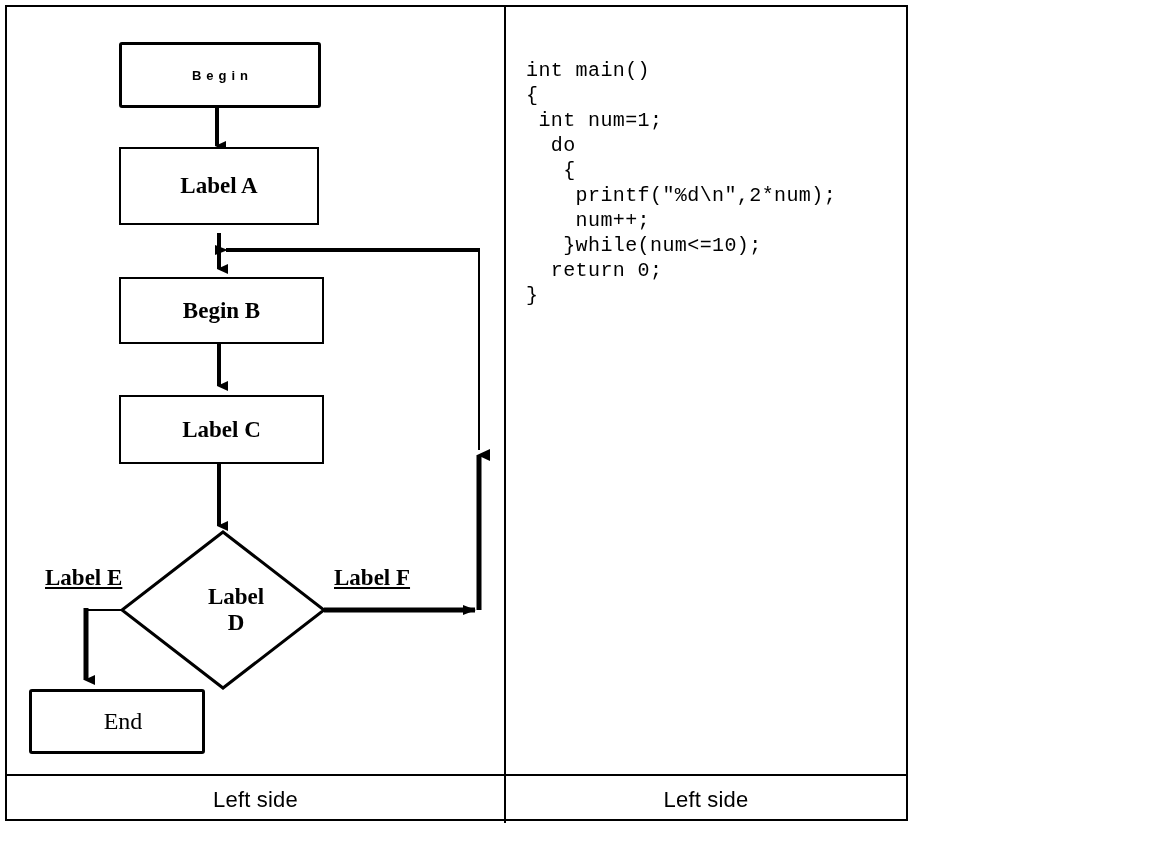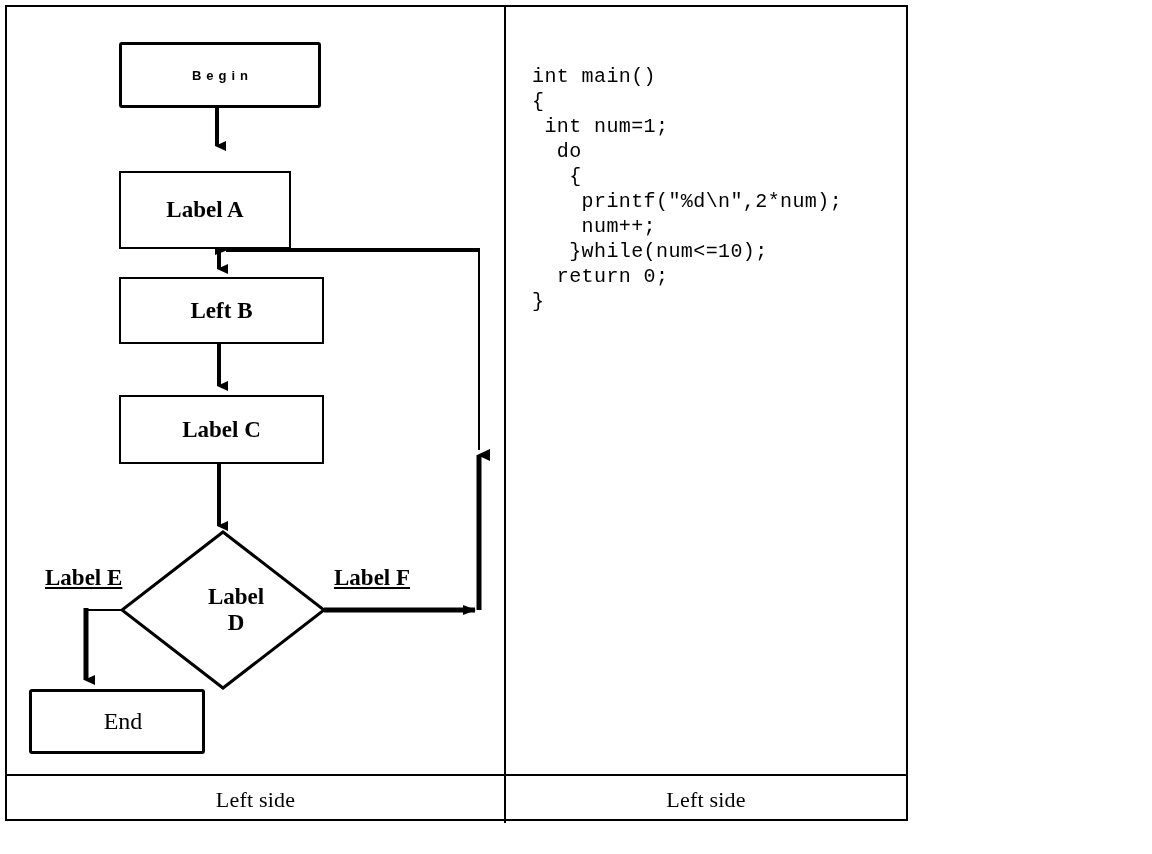--- a/index.html
+++ b/index.html
@@ -55,21 +55,21 @@
 
   .cell-left  { left: 0;     width: 497px; }
   .cell-right { left: 497px; width: 402px; border-left: 2px solid #000; }
 
   .caption-text {
     width: 100%;
     height: 100%;
     display: flex;
     align-items: center;
     justify-content: center;
-    font-family: Liberation Serif, serif;
+    font-family: Liberation Sans, sans-serif;
     font-size: 22px;
     color: #000;
     letter-spacing: 0.2px;
   }
 
   
   #flowchart-canvas {
     position: absolute;
     left: 0;
     top: 0;
@@ -114,21 +114,21 @@
   .node-label-begin {
     font-family: "Liberation Sans", sans-serif;
     font-weight: bold;
     font-size: 13px;
     letter-spacing: 5px;
     text-indent: 5px;
   }
 
   
   #node-begin  { left: 112px; top: 35px;  width: 202px; height: 66px; }
-  #node-a      { left: 112px; top: 164px; width: 172px; height: 78px; }
+  #node-a      { left: 112px; top: 140px; width: 200px; height: 78px; }
   #node-b      { left: 112px; top: 270px; width: 205px; height: 67px; }
   #node-c      { left: 112px; top: 388px; width: 205px; height: 69px; align-items: center; }
   #node-end    { left: 22px;  top: 682px; width: 176px; height: 65px; }
 
   
   #node-d-wrap {
     position: absolute;
     left: 115px;
     top: 525px;
     width: 202px;
@@ -157,21 +157,21 @@
     text-decoration: underline;
   }
   #label-e { left: 38px;  top: 558px; }
   #label-f { left: 327px; top: 558px; }
 
   
   #code-block {
     position: absolute;
     left: 14px;
     top: 45px;
-    margin: 12px;
+    margin: 6px;
     font-family: "Liberation Mono", monospace;
     font-size: 20px;
     line-height: 25px;
     color: #000;
     white-space: pre;
     letter-spacing: 0.4px;
   }
 </style>
 </head>
 <body>
@@ -223,21 +223,21 @@
 
         <div class="node terminator" id="node-begin">
           <span class="node-label-begin">Begin</span>
         </div>
 
         <div class="node process" id="node-a">
           <span class="node-label-bold">Label A</span>
         </div>
 
         <div class="node process" id="node-b">
-          <span class="node-label-bold">Left B</span>
+          <span class="node-label-bold">Begin B</span>
         </div>
 
         <div class="node process" id="node-c">
           <span class="node-label-bold">Label C</span>
         </div>
 
         <div id="node-d-wrap">
           <div id="node-d-text">
             <span class="node-label-bold" style="white-space:pre-line;margin-left:26px;">Label
 D</span>

